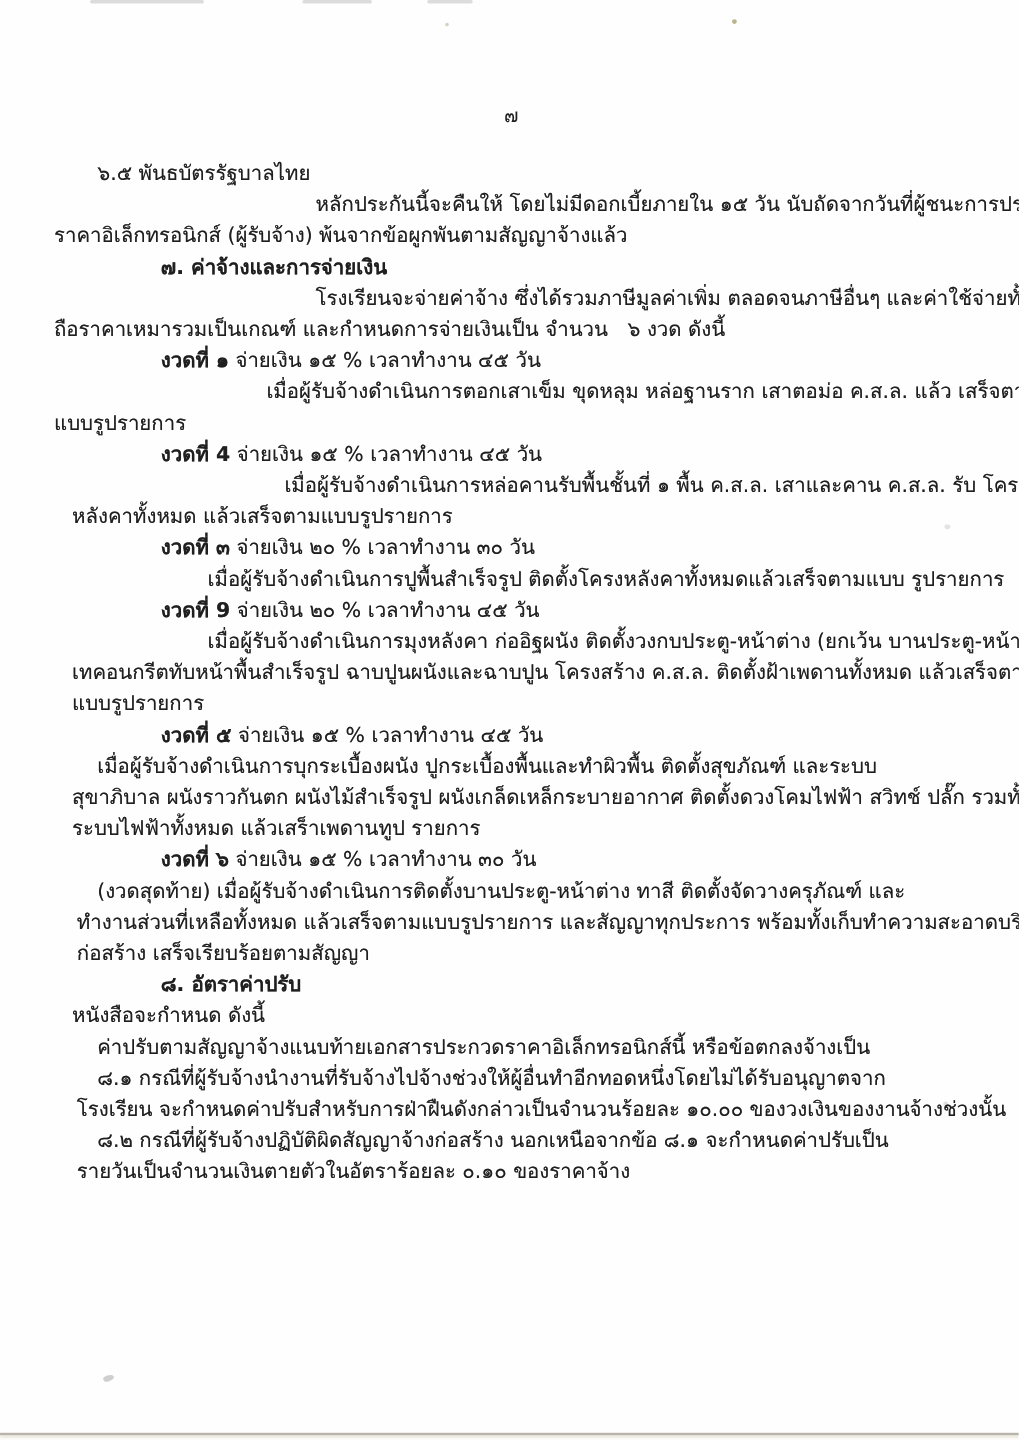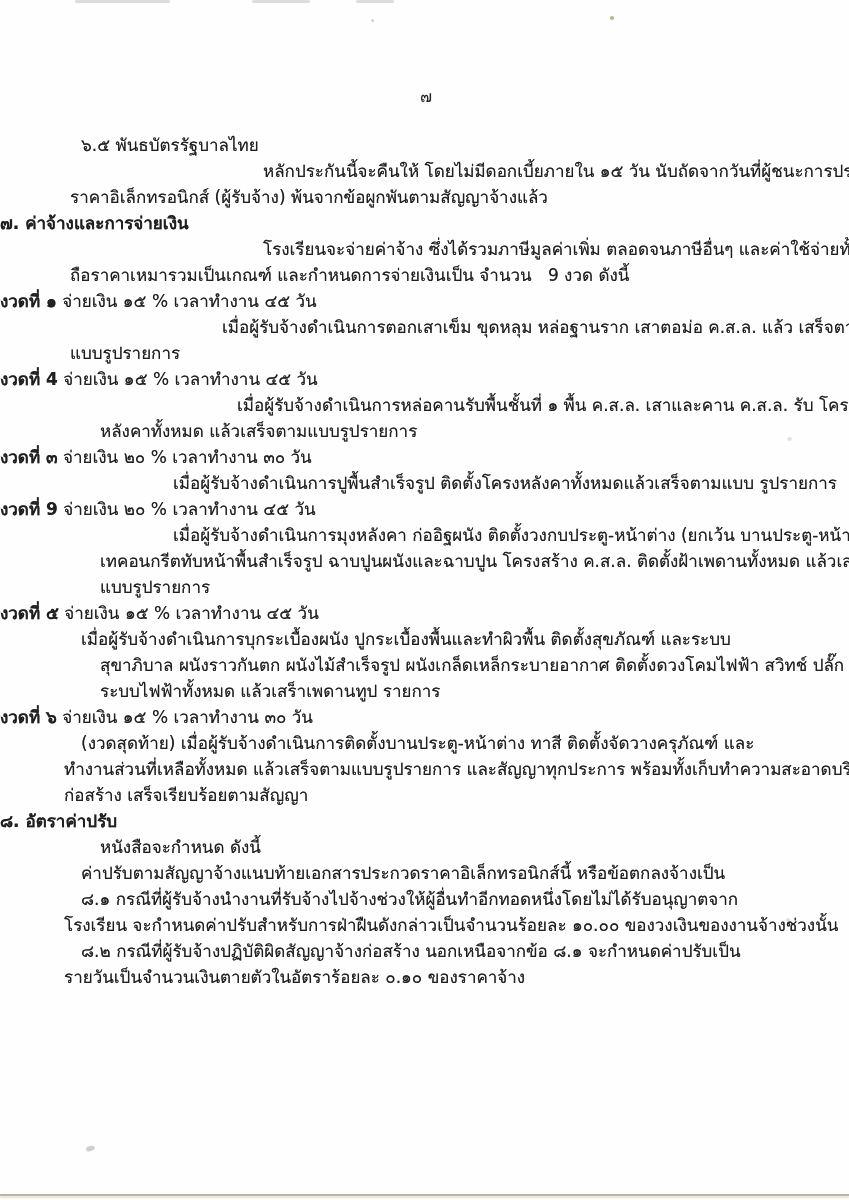--- a/index.html
+++ b/index.html
@@ -35,24 +35,24 @@
     font-size: 17px;
     text-shadow: 0 0 0.5px rgba(20,20,20,0.55);
   }
   .line {
     height: 26px;
     line-height: 26px;
     white-space: pre;
   }
   .line .b { font-weight: 700; }
   
-  .ind-m0  { padding-left: 70px;  }
+  .ind-m0  { padding-left: 45px;  }
   .ind-m1  { padding-left: 64px;  }
-  .ind-m2  { padding-left: 100px;  }
-  .ind-h   { }
+  .ind-m2  { padding-left: 60px;  }
+  .ind-h   { padding-left: 134px; }
   .ind-sm  { padding-left: 173px; }
   .ind-md  { padding-left: 81px; }
   .ind-lg  { padding-left: 222px; }
   .ind-xl  { padding-left: 237px; }
   .ind-xxl { padding-left: 263px; }
 
   
   .edge-top-1, .edge-top-2, .edge-top-3 {
     position: absolute; top: 0; height: 3px; background: #dcdcdc; border-radius: 2px;
   }
@@ -85,21 +85,21 @@
   <div class="speck s5"></div>
 
   <div class="page-number">๗</div>
 
   <div class="lines">
       <div class="line ind-md">๖.๕ พันธบัตรรัฐบาลไทย</div>
       <div class="line ind-xxl">หลักประกันนี้จะคืนให้ โดยไม่มีดอกเบี้ยภายใน ๑๕ วัน นับถัดจากวันที่ผู้ชนะการประกวด ·</div>
       <div class="line ind-m0">ราคาอิเล็กทรอนิกส์ (ผู้รับจ้าง) พ้นจากข้อผูกพันตามสัญญาจ้างแล้ว</div>
       <div class="line ind-h"><span class="b">๗. ค่าจ้างและการจ่ายเงิน</span></div>
       <div class="line ind-xxl">โรงเรียนจะจ่ายค่าจ้าง ซึ่งได้รวมภาษีมูลค่าเพิ่ม ตลอดจนภาษีอื่นๆ และค่าใช้จ่ายทั้งปวงแล้ว โดย</div>
-      <div class="line ind-m0">ถือราคาเหมารวมเป็นเกณฑ์ และกำหนดการจ่ายเงินเป็น จำนวน   9 งวด ดังนี้</div>
+      <div class="line ind-m0">ถือราคาเหมารวมเป็นเกณฑ์ และกำหนดการจ่ายเงินเป็น จำนวน   ๖ งวด ดังนี้</div>
       <div class="line ind-h"><span class="b">งวดที่ ๑</span> จ่ายเงิน ๑๕ % เวลาทำงาน ๔๕ วัน</div>
       <div class="line ind-lg">เมื่อผู้รับจ้างดำเนินการตอกเสาเข็ม ขุดหลุม หล่อฐานราก เสาตอม่อ ค.ส.ล. แล้ว เสร็จตาม</div>
       <div class="line ind-m0">แบบรูปรายการ</div>
       <div class="line ind-h"><span class="b">งวดที่ 4</span> จ่ายเงิน ๑๕ % เวลาทำงาน ๔๕ วัน</div>
       <div class="line ind-xl">เมื่อผู้รับจ้างดำเนินการหล่อคานรับพื้นชั้นที่ ๑ พื้น ค.ส.ล. เสาและคาน ค.ส.ล. รับ โครง</div>
       <div class="line ind-m2">หลังคาทั้งหมด แล้วเสร็จตามแบบรูปรายการ</div>
       <div class="line ind-h"><span class="b">งวดที่ ๓</span> จ่ายเงิน ๒๐ % เวลาทำงาน ๓๐ วัน</div>
       <div class="line ind-sm">เมื่อผู้รับจ้างดำเนินการปูพื้นสำเร็จรูป ติดตั้งโครงหลังคาทั้งหมดแล้วเสร็จตามแบบ รูปรายการ</div>
       <div class="line ind-h"><span class="b">งวดที่ 9</span> จ่ายเงิน ๒๐ % เวลาทำงาน ๔๕ วัน</div>
       <div class="line ind-sm">เมื่อผู้รับจ้างดำเนินการมุงหลังคา ก่ออิฐผนัง ติดตั้งวงกบประตู-หน้าต่าง (ยกเว้น บานประตู-หน้าต่าง)</div>

